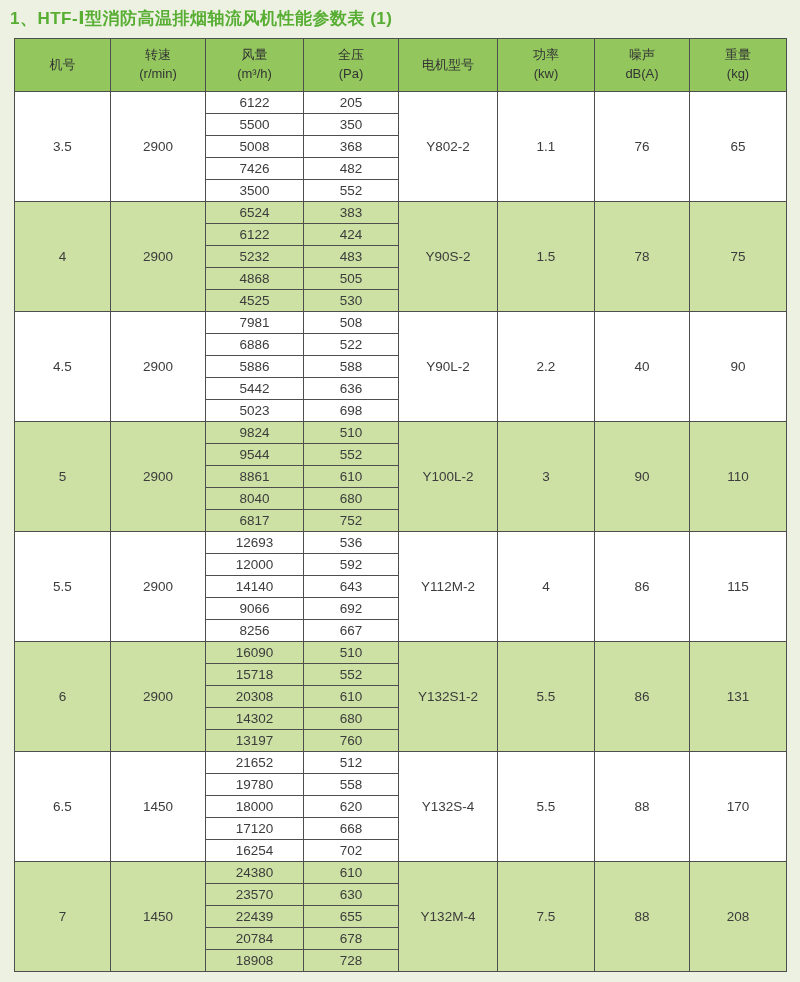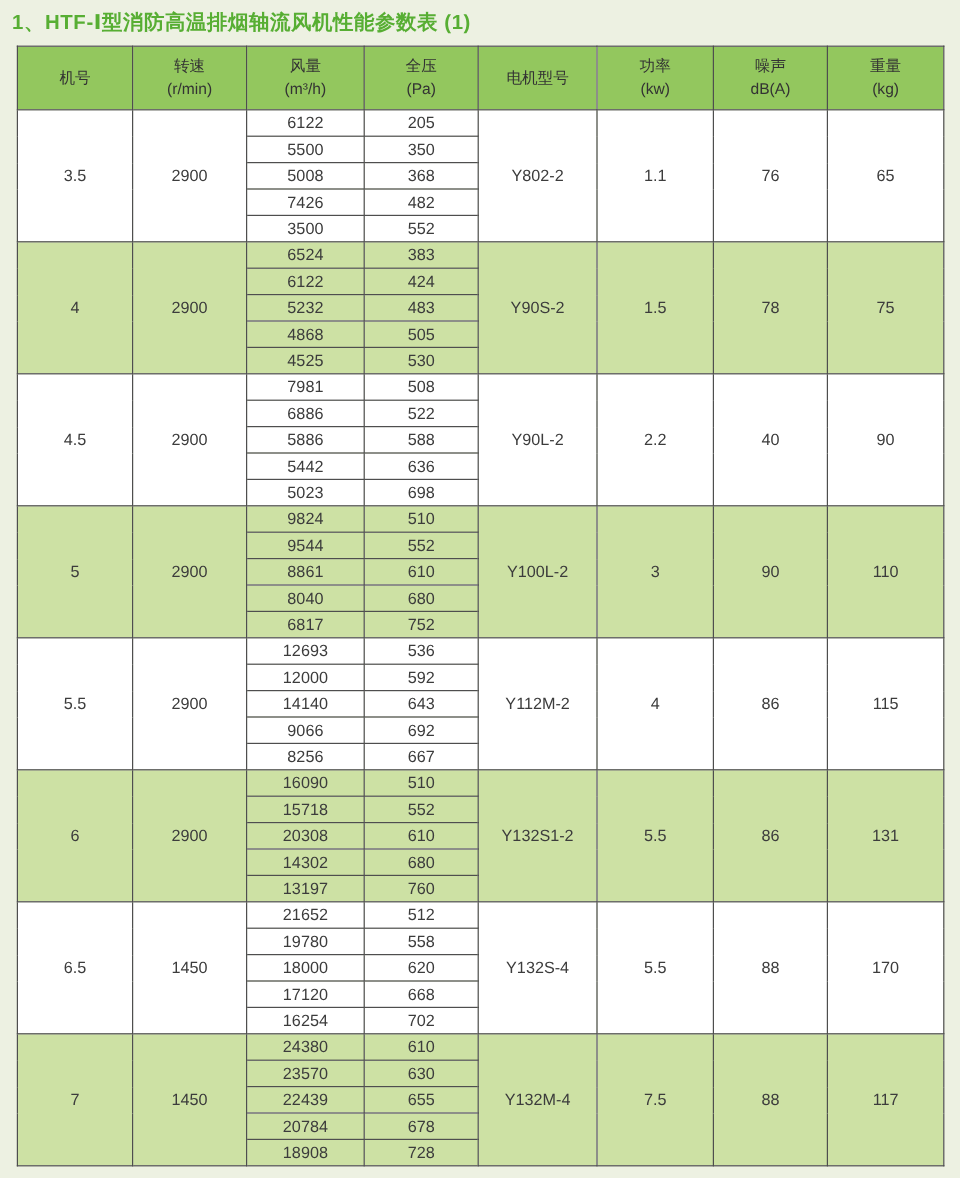--- a/index.html
+++ b/index.html
@@ -288,21 +288,21 @@
         <td>702</td>
       </tr>
       <tr class="shaded">
         <td rowspan="5">7</td>
         <td rowspan="5">1450</td>
         <td>24380</td>
         <td>610</td>
         <td rowspan="5">Y132M-4</td>
         <td rowspan="5">7.5</td>
         <td rowspan="5">88</td>
-        <td rowspan="5">117</td>
+        <td rowspan="5">208</td>
       </tr>
       <tr class="shaded">
         <td>23570</td>
         <td>630</td>
       </tr>
       <tr class="shaded">
         <td>22439</td>
         <td>655</td>
       </tr>
       <tr class="shaded">

